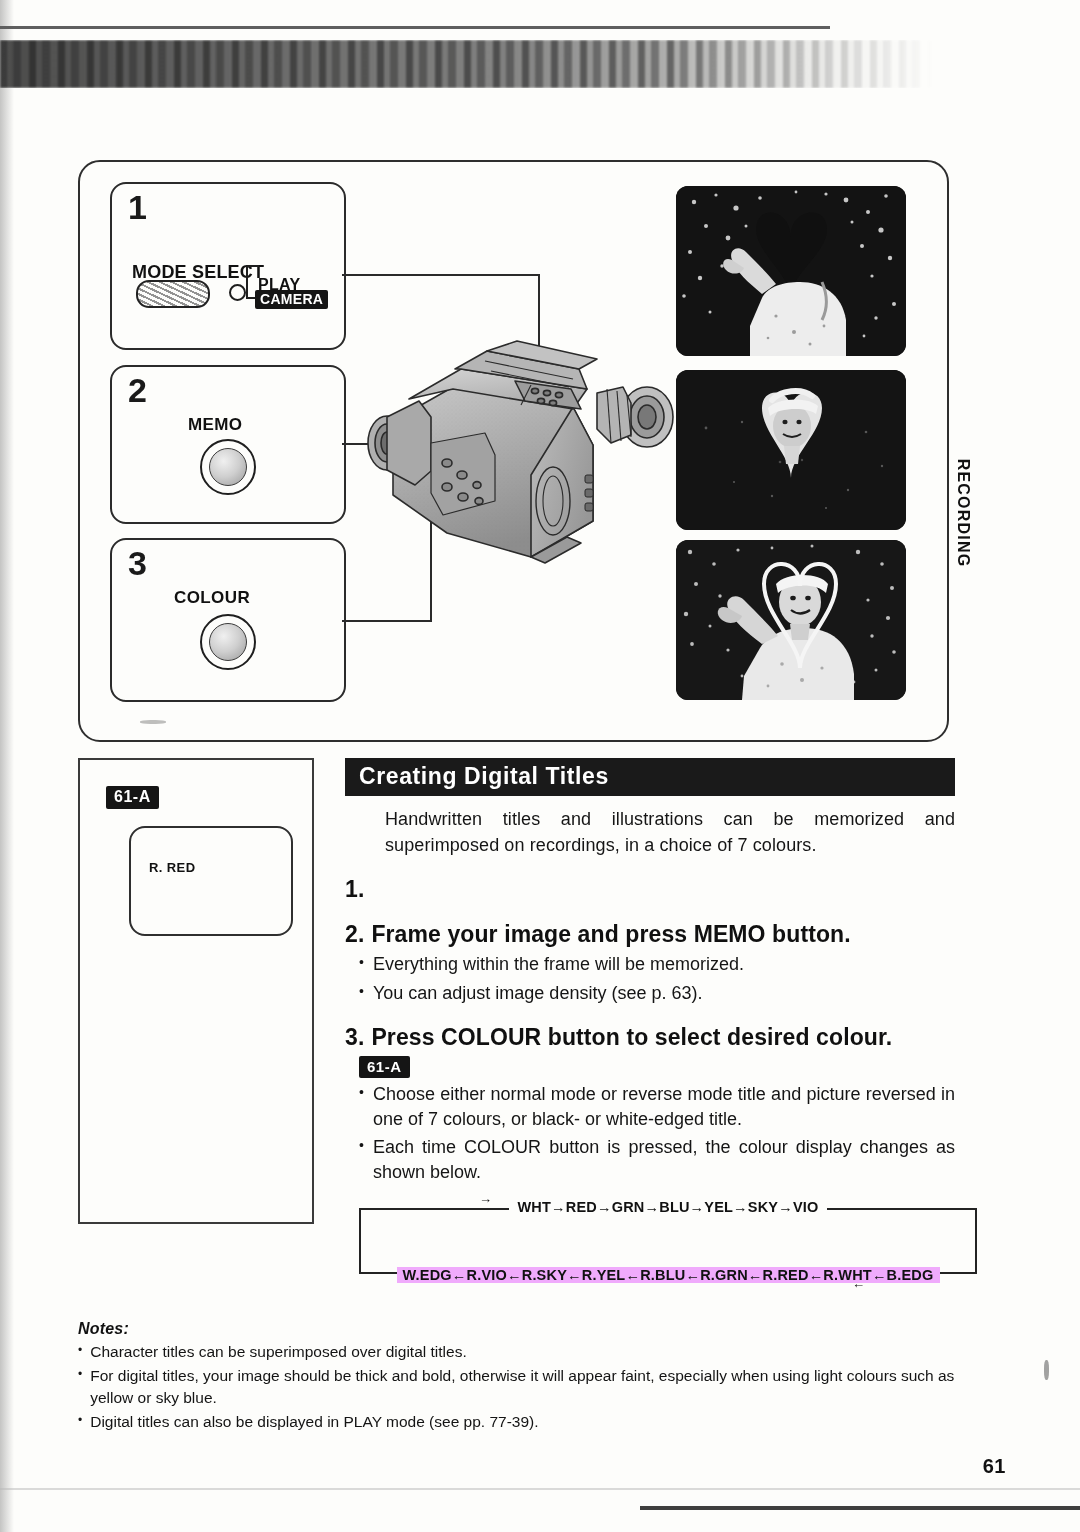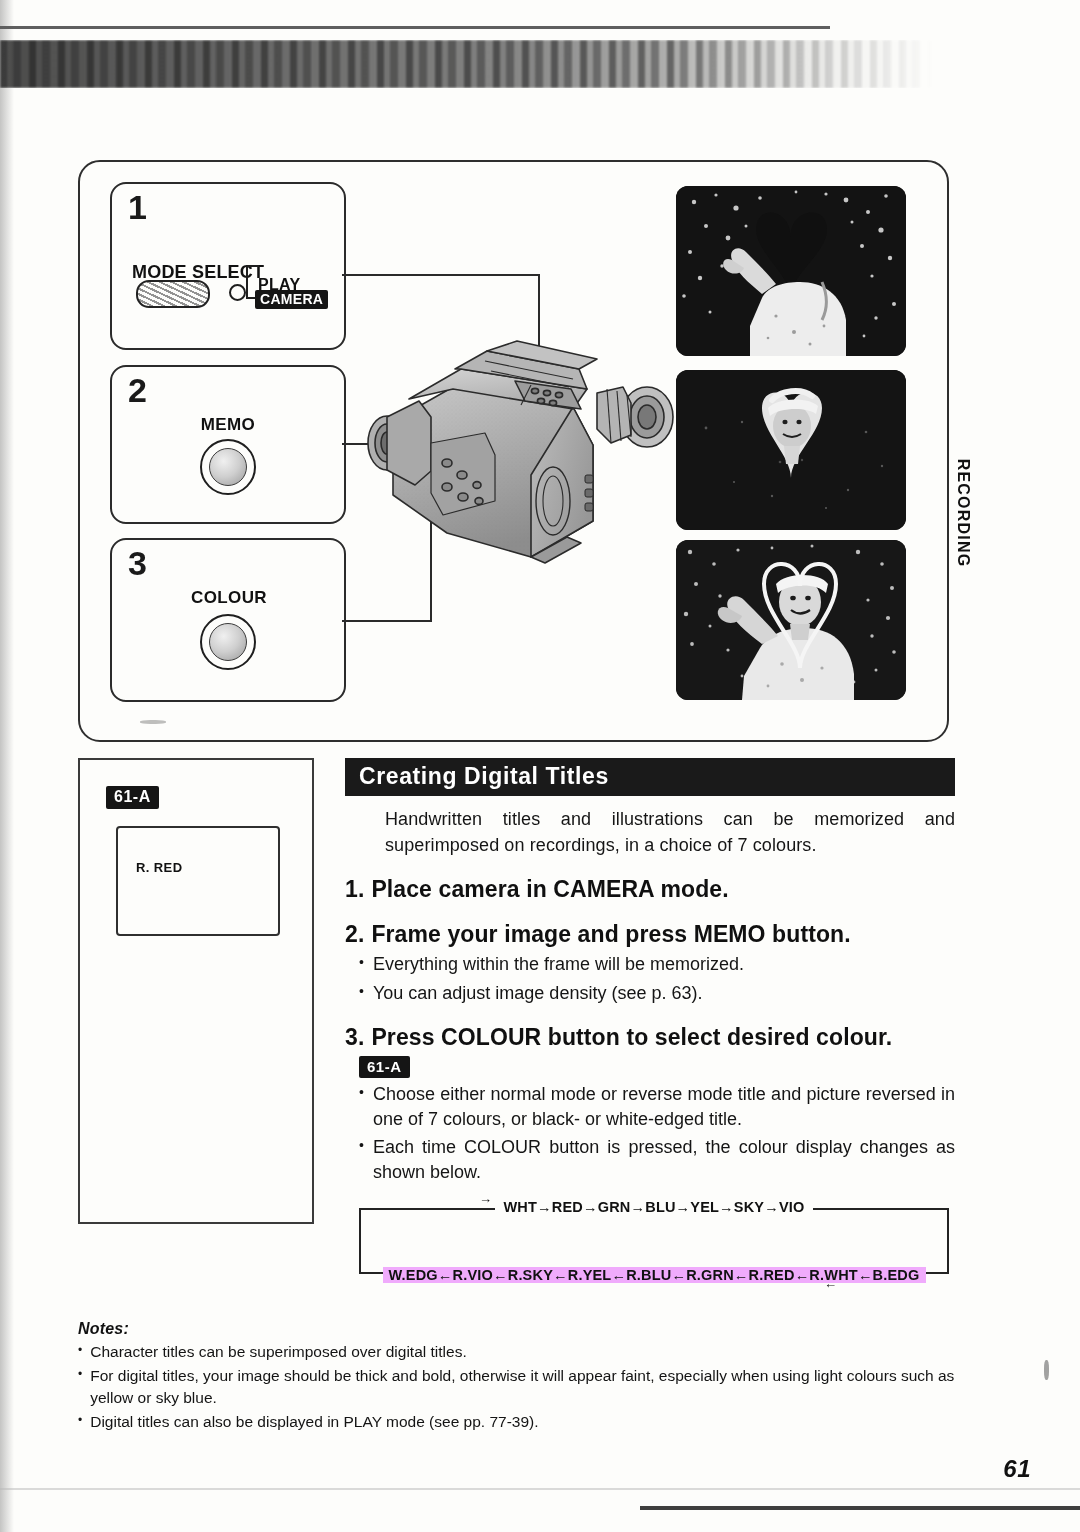--- a/index.html
+++ b/index.html
@@ -58,21 +58,21 @@
       repeating-linear-gradient(25deg, rgba(60,60,60,.55) 0 2px, rgba(255,255,255,0) 2px 5px);
   }
   .sel-dot{position:absolute;left:117px;top:100px;width:13px;height:13px;border:2.5px solid #1e1e1e;border-radius:50%;}
   .sel-bracket{position:absolute;left:134px;top:81px;width:11px;height:30px;border-left:2.5px solid #1e1e1e;border-top:2.5px solid #1e1e1e;border-bottom:2.5px solid #1e1e1e;}
   .mode-camera{
     position:absolute;left:143px;top:72px;background:#151515;color:#fff;font-size:14px;font-weight:bold;
     padding:1px 5px 2px 5px;letter-spacing:.3px;border-radius:2px;margin-top:34px;
   }
   .mode-play{position:absolute;left:146px;top:92px;font-size:16px;font-weight:bold;letter-spacing:.3px;}
 
-  .btn-label{position:absolute;font-size:17px;font-weight:bold;letter-spacing:.4px;text-align:center;}
+  .btn-label{position:absolute;font-size:17px;font-weight:bold;letter-spacing:.4px;}
   .round-btn{
     position:absolute;width:52px;height:52px;border:2.5px solid #1f1f1f;border-radius:50%;
     display:flex;align-items:center;justify-content:center;
   }
   .round-btn::after{
     content:"";width:36px;height:36px;border-radius:50%;border:1.5px solid #3a3a3a;
     background:
       radial-gradient(circle at 38% 34%, #f0f0f0 0%, #cfcfcf 48%, #9a9a9a 100%);
   }
   #memo-label{left:76px;top:48px;width:80px;}
@@ -105,21 +105,21 @@
     transform:rotate(90deg);transform-origin:center;
   }
 
   
   .sample-box{position:absolute;left:78px;top:758px;width:232px;height:462px;border:2px solid #3a3a3a;}
   .badge{
     background:#151515;color:#fff;font-weight:bold;font-size:16px;letter-spacing:.5px;
     padding:2px 8px 3px 8px;display:inline-block;border-radius:2px;
   }
   .sample-badge{position:absolute;left:26px;top:26px;}
-  .vf-box{position:absolute;left:36px;top:66px;width:160px;height:106px;border:2px solid #2f2f2f;border-radius:4px;}
+  .vf-box{position:absolute;left:49px;top:66px;width:160px;height:106px;border:2px solid #2f2f2f;border-radius:16px;}
   .vf-text{position:absolute;left:18px;top:32px;font-size:13px;font-weight:bold;letter-spacing:.4px;}
 
   
   .content{position:absolute;left:345px;top:758px;width:610px;}
   .section-bar{
     background:#1a1a1a;color:#fff;font-size:23px;font-weight:bold;letter-spacing:.6px;
     padding:6px 0 7px 14px;line-height:1.1;
   }
   .intro{
     margin-top:11px;font-size:18px;line-height:1.42;text-align:justify;color:#151515;
@@ -136,21 +136,21 @@
     display:flex;gap:9px;font-size:18px;line-height:1.40;color:#151515;margin-top:3px;
     padding-left:14px;
   }
   .bullet .dot{flex:0 0 auto;font-size:14px;line-height:1.55;}
   .bullet .txt{flex:1 1 auto;text-align:justify;}
   .inline-badge-row{padding-left:14px;margin-top:5px;}
 
   
   .flow{
     position:relative;margin-top:22px;margin-left:14px;width:586px;height:62px;
-    border:2px solid #232323;border-right:2px solid #232323;
+    border:2px solid #232323;border-right:2px solid #232323;padding-left:28px;
   }
   .flow-top{
     position:absolute;left:0;right:0;top:-11px;text-align:center;
     font-size:14.5px;font-weight:bold;letter-spacing:.2px;
   }
   .flow-top span{background:#fdfdfb;padding:0 8px;}
   .flow-bottom{
     position:absolute;left:0;right:0;bottom:-11px;text-align:center;
     font-size:14.5px;font-weight:bold;letter-spacing:.2px;
   }
@@ -158,21 +158,21 @@
   .flow-arrow-in{position:absolute;font-size:13px;font-weight:bold;}
 
   
   .notes{position:absolute;left:78px;top:1320px;width:890px;}
   .notes-title{font-size:16px;font-weight:bold;font-style:italic;letter-spacing:.2px;}
   .note-item{display:flex;gap:8px;font-size:15.5px;line-height:1.38;margin-top:3px;color:#141414;}
   .note-item .dot{flex:0 0 auto;font-size:12px;line-height:1.6;}
   .note-item .txt{flex:1 1 auto;}
 
   .page-num{
-    position:absolute;right:49px;top:1455px;font-size:24px;font-weight:bold;letter-spacing:.5px;font-style:italic;
+    position:absolute;right:74px;top:1455px;font-size:20px;font-weight:bold;letter-spacing:.5px;
   }
 </style>
 </head>
 <body>
 
 <div class="page">
 
   <div class="scan-topline"></div>
   <div class="scan-smudge"></div>
   <div class="scan-edge-left"></div>
@@ -440,21 +440,20 @@
   </div>
 
   <div class="content">
 
     <div class="section-bar">Creating Digital Titles</div>
 
     <div class="intro">Handwritten titles and illustrations can be memorized and superimposed on recordings, in a choice of 7 colours.</div>
 
     <div class="step-head">
       <span class="n">1.</span>
-      <span>Place camera in CAMERA mode.</span>
     </div>
 
     <div class="step-head">
       <span class="n">2.</span>
       <span>Frame your image and press MEMO button.</span>
     </div>
     <div class="bullets">
       <div class="bullet">
         <span class="dot">•</span>
         <span class="txt">Everything within the frame will be memorized.</span>

